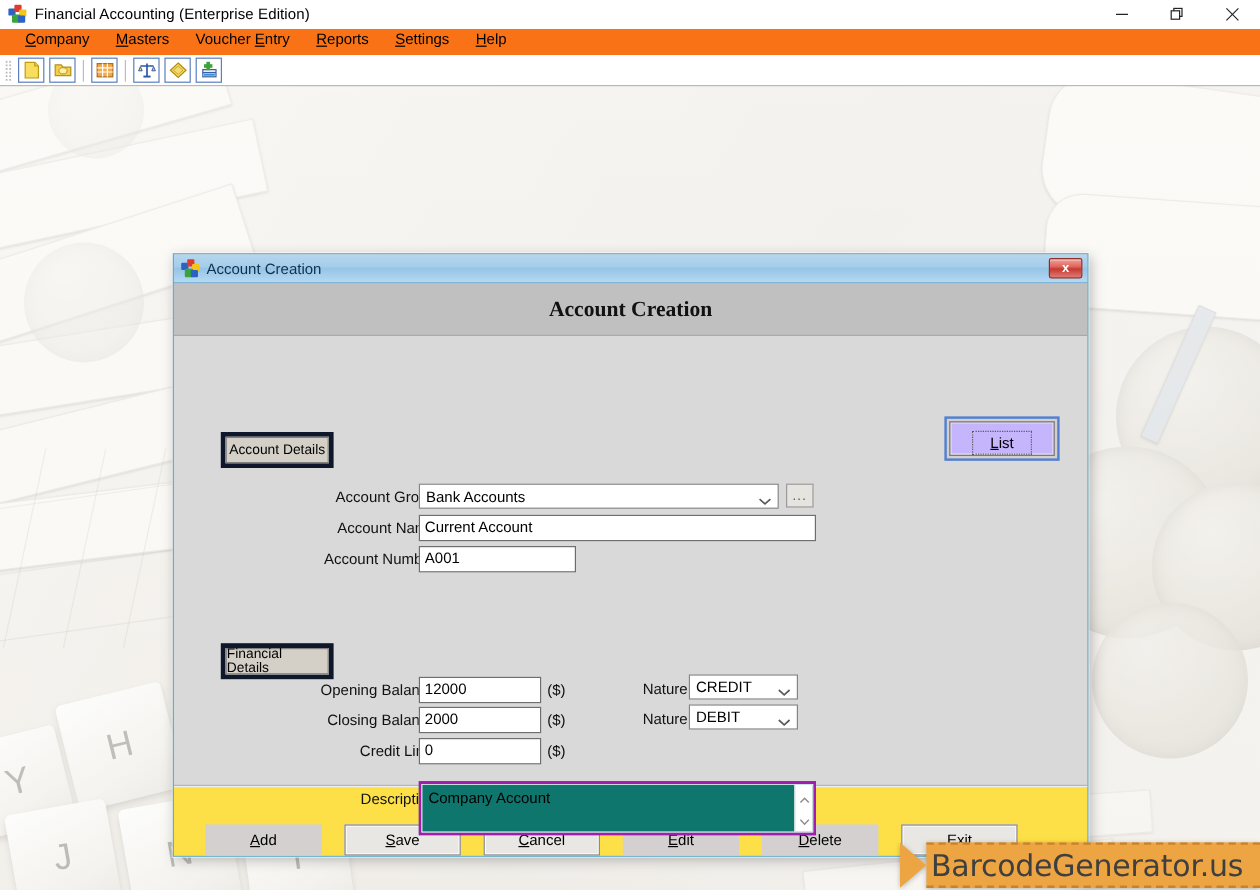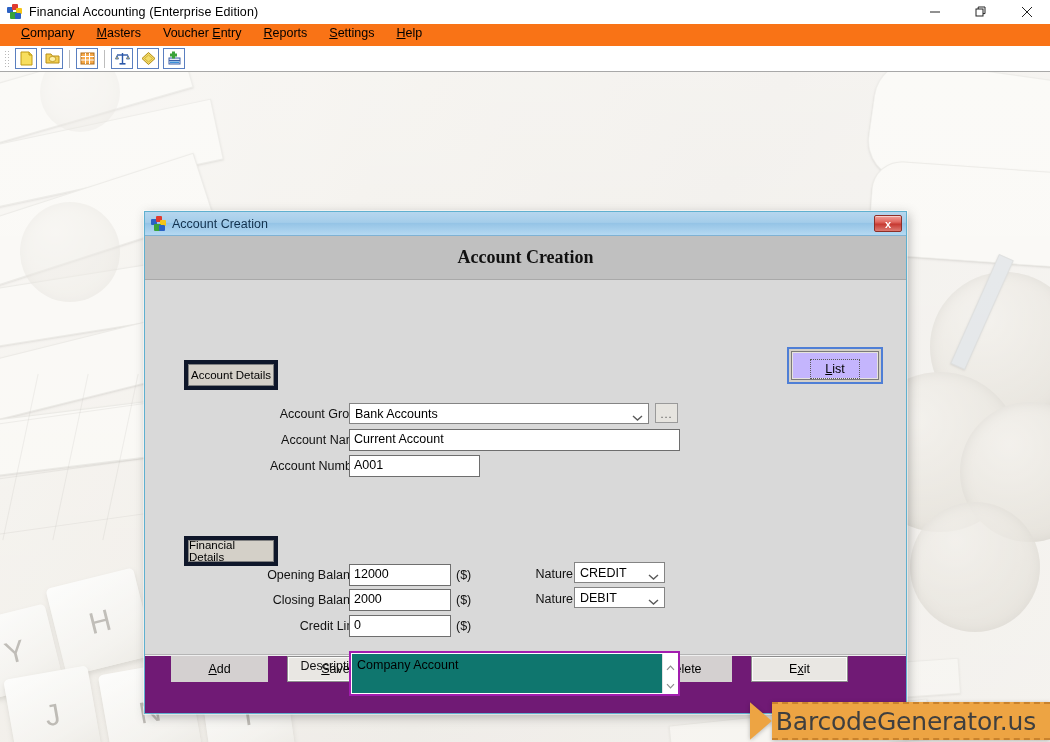--- a/index.html
+++ b/index.html
@@ -167,23 +167,23 @@
     font-family: "Liberation Serif", serif;
     font-size: 18px; font-weight: bold; color: #111;
   }
   .dlg-body {
     flex: 1 1 auto; position: relative;
     background: #d9d9d9;
     border-bottom: 1px solid #b5b5b5;
   }
   .dlg-footer {
     height: 58px; flex: 0 0 58px;
-    background: #701a75;
+    background: #fde047;
     border-top: 1px solid #efefef;
-    display: flex; align-items: flex-start;
+    display: flex; align-items: flex-end;
     padding-left: 26px; gap: 19px;
   }
 
   
   .grp-tab {
     position: absolute;
     border: 4px solid #0f172a;
     background: #d4d0c8;
     padding: 0;
     display: flex; align-items: center; justify-content: center;

